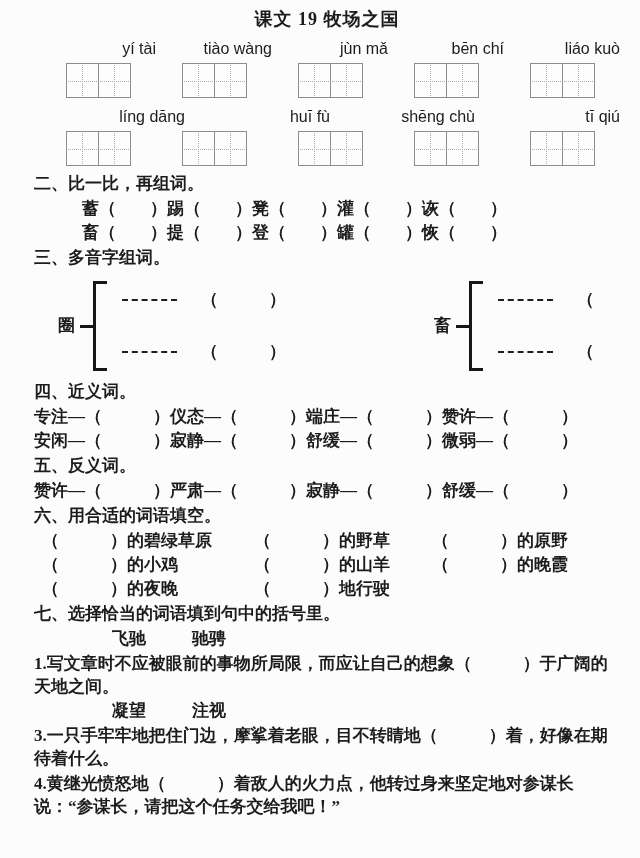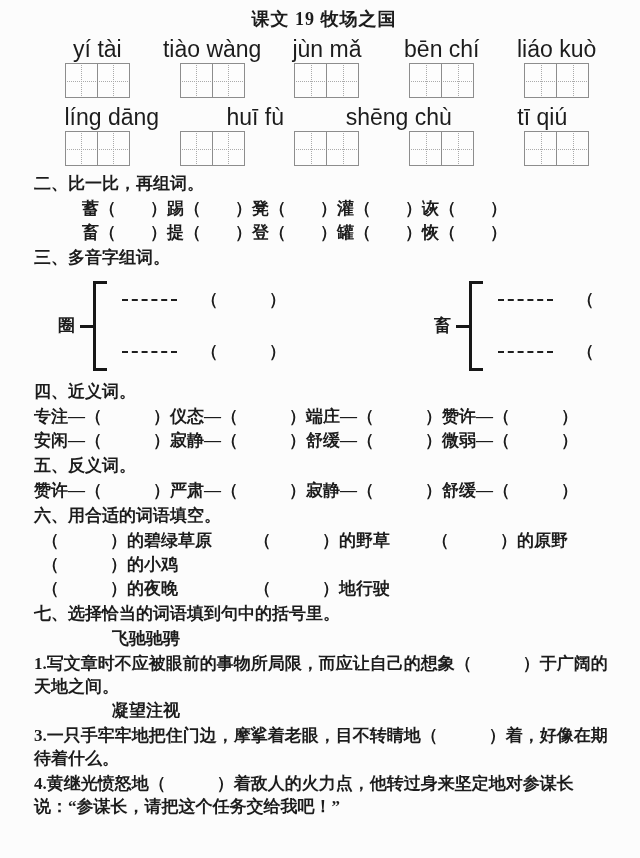--- a/index.html
+++ b/index.html
@@ -1,33 +1,33 @@
 <!DOCTYPE html>
 <html><head>
 <meta charset="utf-8">
 <style>
   html,body { margin:0; padding:0; background:#ffffff; }
   .page {
     box-sizing:border-box;
     width:640px; height:858px;
-    padding:6px 26px 16px 34px;
+    padding:6px 20px 16px 34px;
     background:#fcfcfc;
     color:#1c1c1c;
     font-family:"Liberation Serif", serif;
     font-weight:700;
     font-size:17px;
     line-height:22px;
     overflow:hidden;
   }
   .title { text-align:center; font-size:18px; margin:2px 0 7px 0; letter-spacing:1px; }
   .heading { margin:3px 0 3px 0; white-space:nowrap; }
 
   
   .pinyin-row { display:flex; margin:1px 0 1px 6px; }
-  .pinyin-cell { flex:1; text-align:center; font-family:"Liberation Sans", sans-serif; font-weight:400; font-size:23px; line-height:24px; }
+  .pinyin-cell { flex:1; text-align:right; font-family:"Liberation Sans", sans-serif; font-weight:400; font-size:16px; line-height:24px; }
   .box-row { display:flex; margin:2px 0 7px 6px; }
   .box-slot { flex:1; display:flex; justify-content:center; }
   .tianzi { display:flex; border:1.6px solid #8d8d8d; background:#fdfdfd; }
   .tz-cell { width:31px; height:33px; position:relative; }
   .tz-cell + .tz-cell { border-left:1.6px solid #8d8d8d; }
   .tz-cell::before { content:""; position:absolute; left:1px; right:1px; top:50%; border-top:1px dotted #ababab; }
   .tz-cell::after  { content:""; position:absolute; top:1px; bottom:1px; left:50%; border-left:1px dotted #ababab; }
 
   
   .s2-line { margin:2px 0 2px 48px; white-space:nowrap; }
@@ -40,21 +40,21 @@
   .brace { width:11px; height:84px; border-left:3px solid #171717; border-top:3px solid #171717; border-bottom:3px solid #171717; margin-right:15px; }
   .poly-lines { display:flex; flex-direction:column; justify-content:space-between; height:74px; }
   .poly-line { display:flex; align-items:center; gap:24px; }
   .dash { width:55px; border-top:2.5px dashed #1f1f1f; }
 
   
   .w-line { margin:2px 0; white-space:nowrap; }
   .s6-row { display:grid; grid-template-columns:212px 178px 1fr; margin:2px 8px; white-space:nowrap; }
 
   
-  .bank { display:flex; margin:2px 0 2px 78px; }
+  .bank { display:flex; gap:46px; margin:2px 0 2px 78px; }
   .sentence { margin:2px 0; line-height:23px; }
 </style>
 </head>
 <body>
 
 <div class="page">
 
   <div class="title">课文 19 牧场之国</div>
 
   <div>
@@ -194,20 +194,22 @@
 
   <div>
     <div class="heading">六、用合适的词语填空。</div>
     <div class="s6-row">
       <span>（　　　）的碧绿草原</span>
       <span>（　　　）的野草</span>
       <span>（　　　）的原野</span>
     </div>
     <div class="s6-row">
       <span>（　　　）的小鸡</span>
+      <span>（　　　）的山羊</span>
+      <span>（　　　）的晚霞</span>
     </div>
     <div class="s6-row">
       <span>（　　　）的夜晚</span>
       <span>（　　　）地行驶</span>
     </div>
   </div>
 
   <div>
     <div class="heading">七、选择恰当的词语填到句中的括号里。</div>
     <div class="bank">

